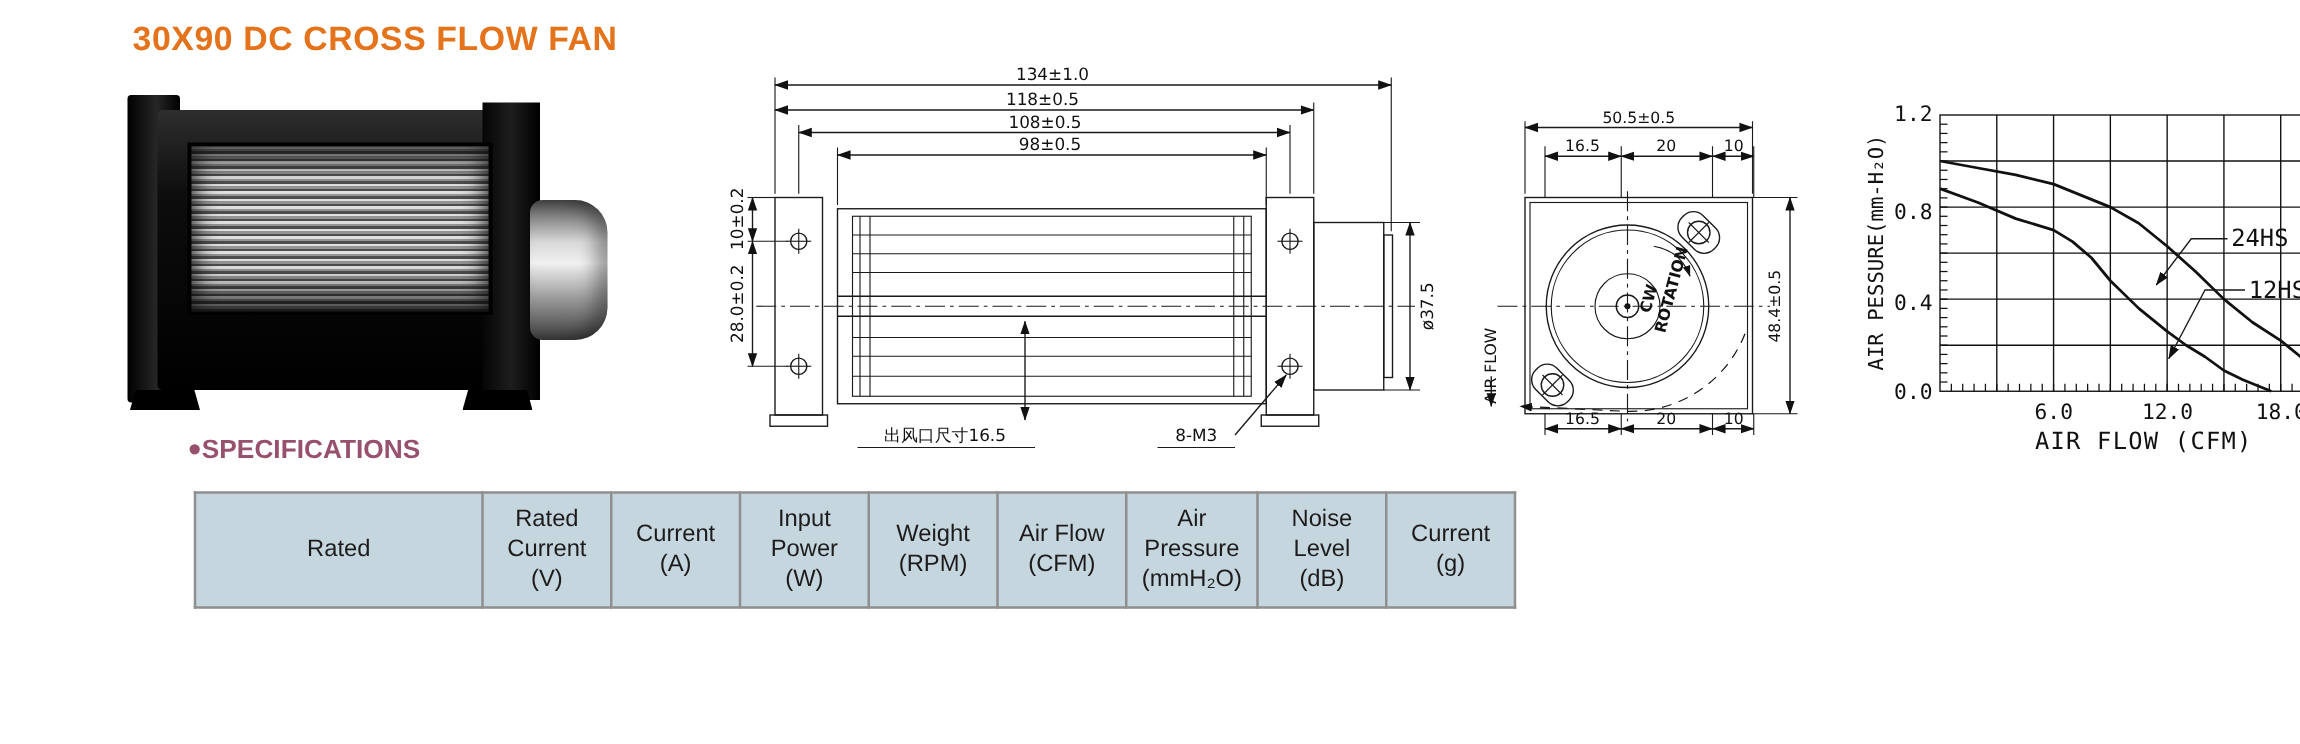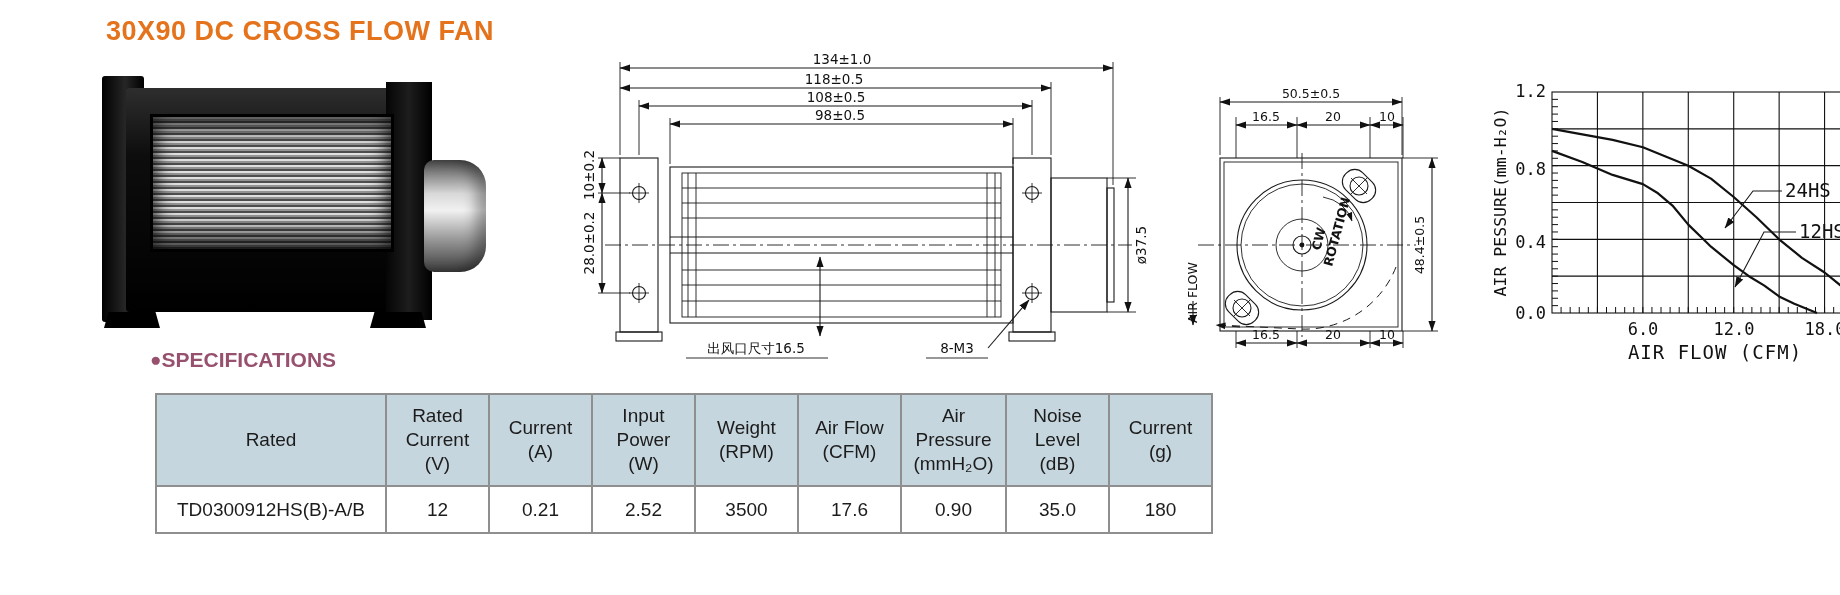--- a/index.html
+++ b/index.html
@@ -359,27 +359,16 @@
 (CFM)</th>
         <th>Air Pressure
 (mmH₂O)</th>
         <th>Noise Level
 (dB)</th>
         <th>Current
 (g)</th>
       </tr>
     </thead>
     <tbody>
-      <tr>
-        <td>TD0300912HS(B)-A/B</td>
-        <td>12</td>
-        <td>0.21</td>
-        <td>2.52</td>
-        <td>3500</td>
-        <td>17.6</td>
-        <td>0.90</td>
-        <td>35.0</td>
-        <td>180</td>
-      </tr>
     </tbody>
   </table>
 
 </div>
 
 </body></html>

